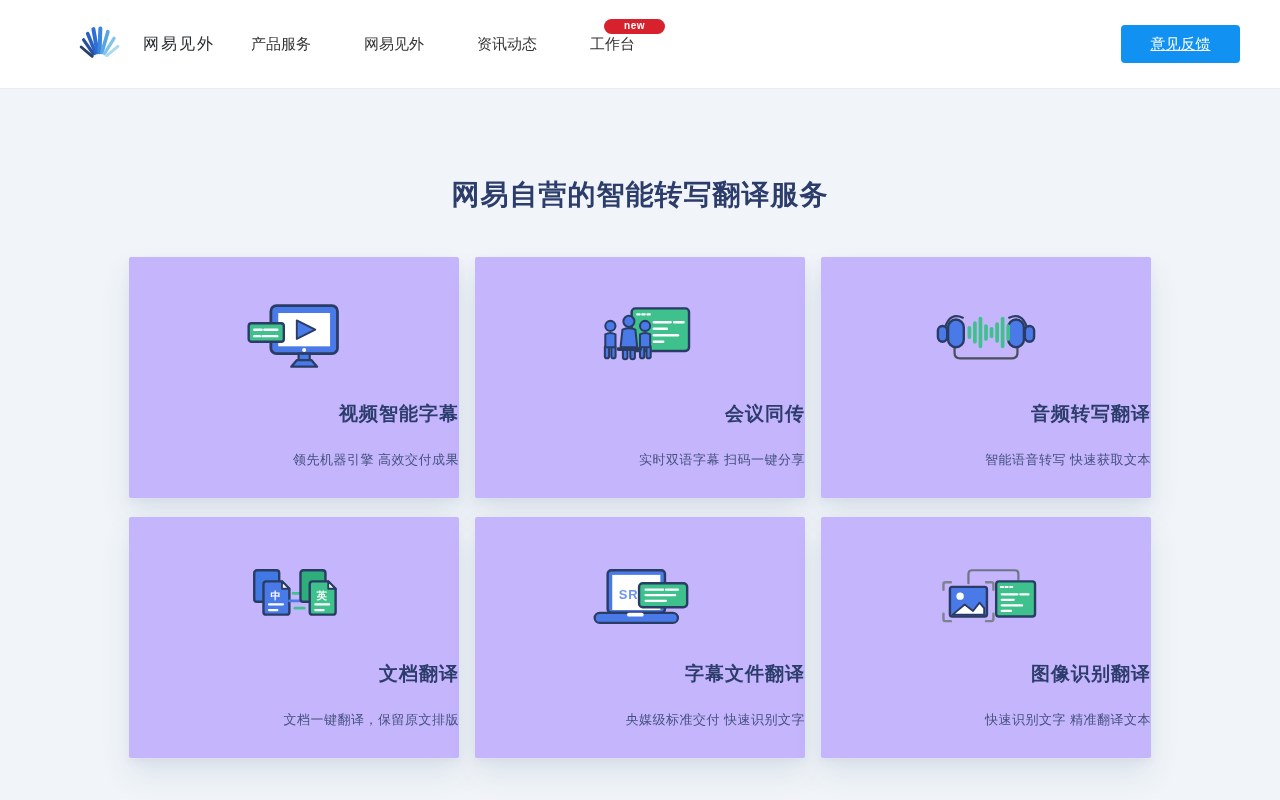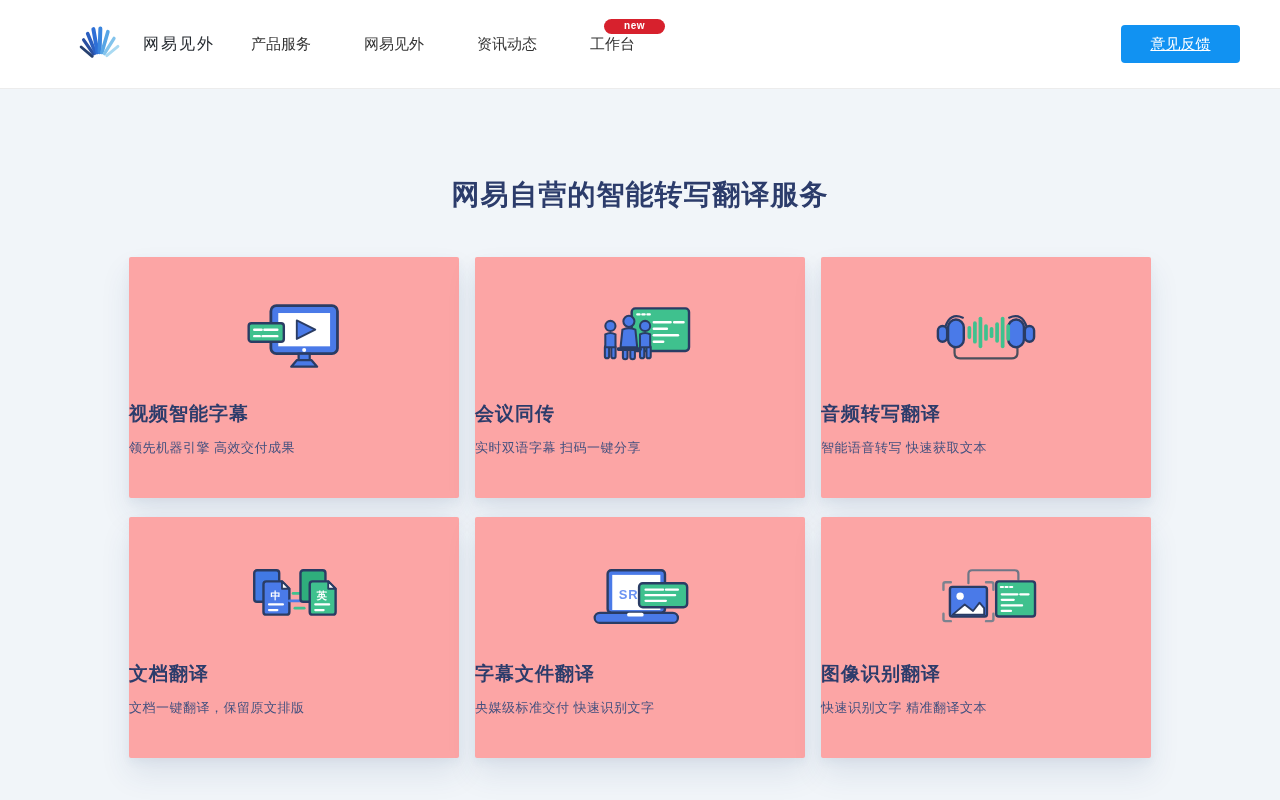--- a/index.html
+++ b/index.html
@@ -33,27 +33,27 @@
   .section-title {
     margin-top: 86px; text-align: center;
     font-size: 28px; line-height: 40px; font-weight: bold; color: #2c3c6b;
     letter-spacing: 1px;
   }
   .cards-grid {
     width: 1022px; margin: 42px auto 0;
     display: grid; grid-template-columns: repeat(3, 330px); gap: 19px 16px;
   }
   .card {
-    width: 330px; height: 241px; background: #fca5a5; border-radius: 2px;
+    width: 330px; height: 241px; background: #c4b5fd; border-radius: 2px;
     box-shadow: 0 4px 10px rgba(40, 70, 120, 0.05), 0 16px 30px rgba(40, 70, 120, 0.10);
-    text-align: left; cursor: pointer;
+    text-align: right; cursor: pointer;
   }
   .card-icon { height: 74px; margin-top: 44px; display: flex; justify-content: center; align-items: center; }
   .card-title { margin-top: 26px; font-size: 19px; font-weight: bold; color: #2c3c6b; letter-spacing: 1px; }
-  .card-sub { margin-top: 12px; font-size: 13px; color: #44517f; letter-spacing: .5px; }
+  .card-sub { margin-top: 24px; font-size: 13px; color: #44517f; letter-spacing: .5px; }
   svg { display: block; }
   svg text { font-family: "Liberation Sans", "DejaVu Sans", sans-serif; }
 </style>
 </head>
 <body>
 
 <div class="header">
   <div class="brand">
     <span>
       <svg width="58" height="44" viewBox="0 0 64 48">

